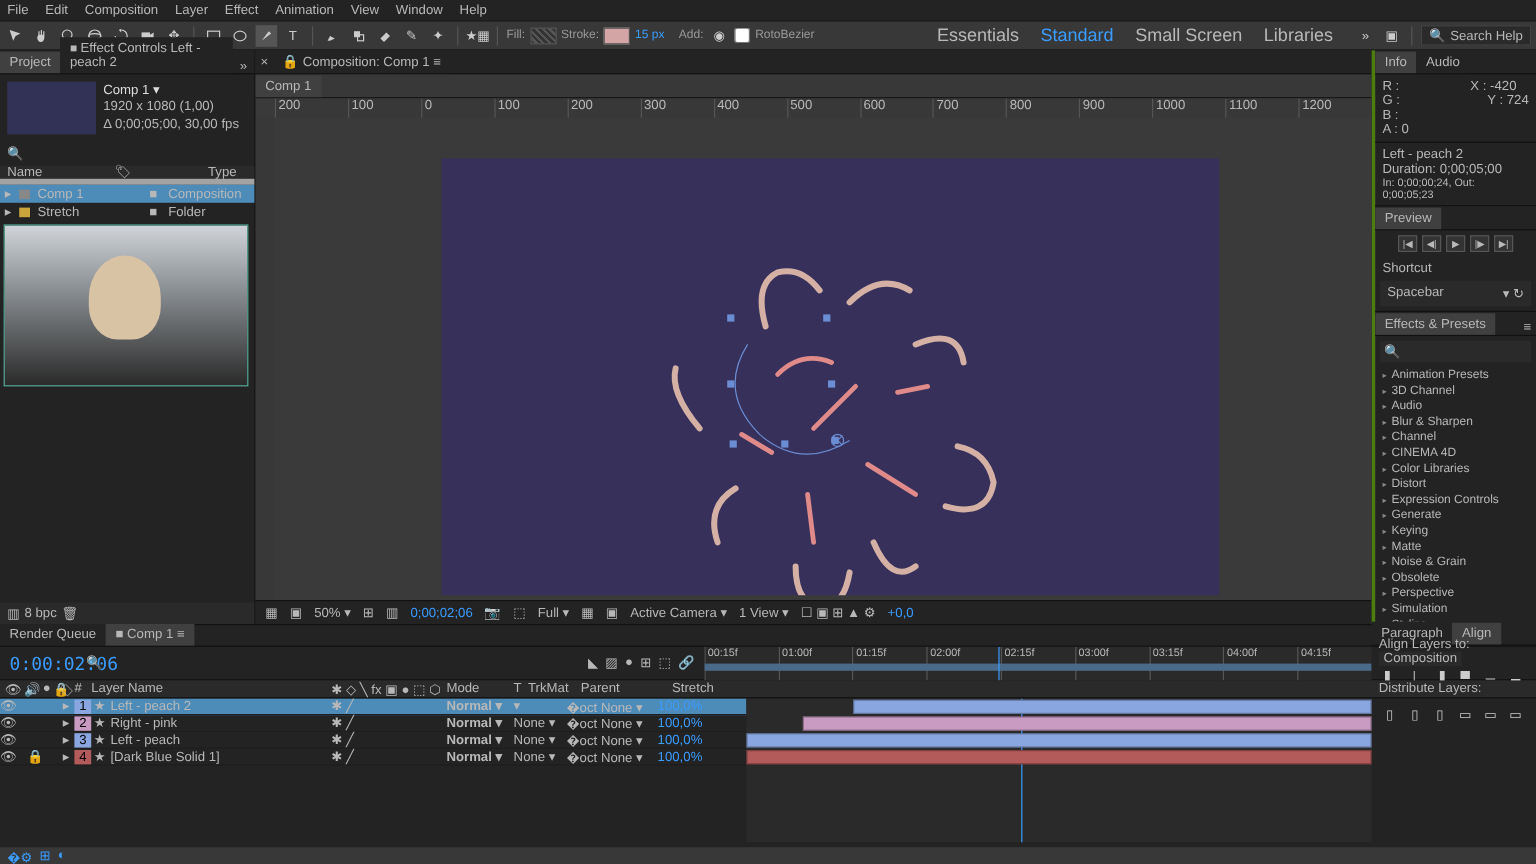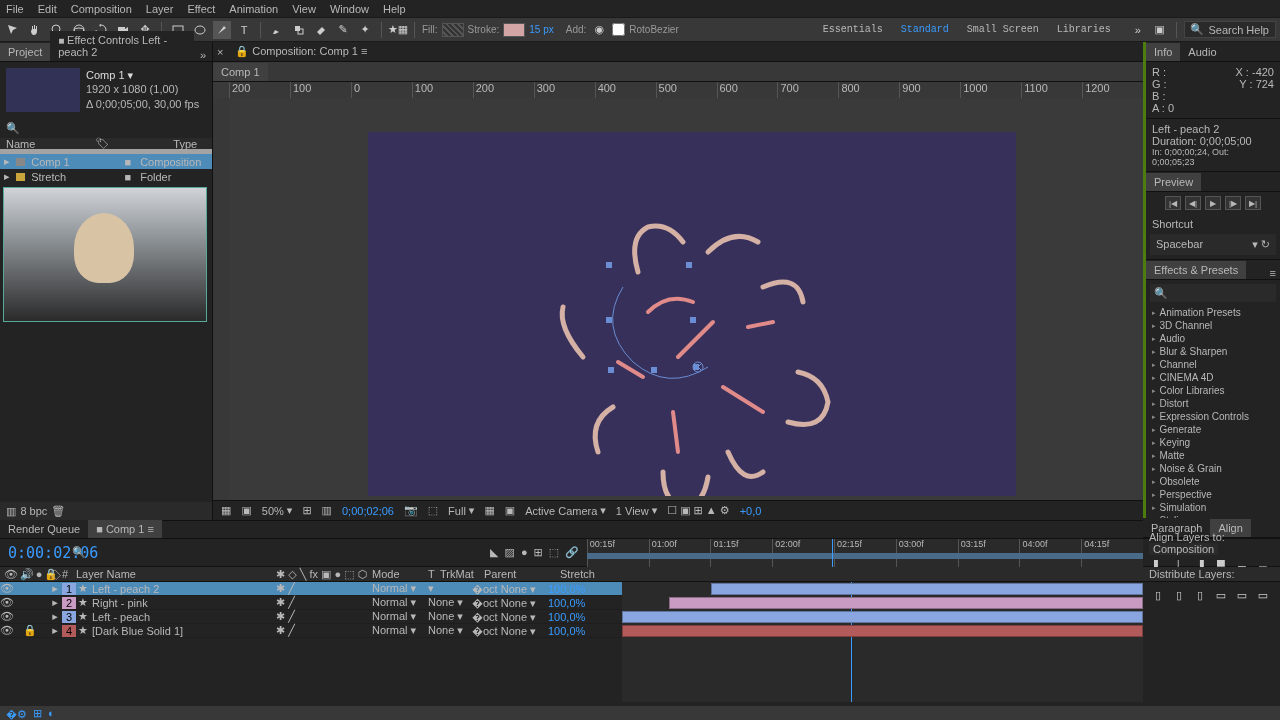--- a/index.html
+++ b/index.html
@@ -6,21 +6,21 @@
 body { background:#232323; width:1280px; height:720px; overflow:hidden; position:relative; }
 .menubar { height:18px; background:#232323; display:flex; align-items:center; padding:0 6px; border-bottom:1px solid #1a1a1a; }
 .menubar span { margin-right:14px; cursor:default; }
 .toolbar { height:24px; background:#383838; display:flex; align-items:center; padding:0 4px; gap:4px; border-bottom:1px solid #1a1a1a; }
 .tool-btn { width:18px; height:18px; display:flex; align-items:center; justify-content:center; color:#ccc; }
 .tool-btn svg { width:14px; height:14px; }
 .tool-sep { width:1px; height:16px; background:#555; margin:0 3px; }
 .tb-label { font-size:10px; color:#999; }
 .tb-swatch { width:22px; height:14px; border:1px solid #555; }
 .tb-spacer { flex:1; }
-.ws { margin-right:14px; font-size:10px;font-family:Liberation Mono, monospace; }
+.ws { margin-right:14px; font-size:15px; }
 .ws.active { color:#3a9cff; }
 .search-help { display:flex; align-items:center; gap:4px; background:#2a2a2a; padding:1px 6px; border:1px solid #444; }
 
 .main { display:flex; height:478px; }
 .left-col { width:213px; background:#232323; display:flex; flex-direction:column; border-right:1px solid #111; }
 .panel-tabs { height:20px; background:#232323; display:flex; align-items:flex-end; border-bottom:1px solid #111; }
 .ptab { padding:3px 8px; background:#232323; font-size:11px; }
 .ptab.active { background:#404040; }
 .proj-head { display:flex; padding:6px; gap:6px; }
 .proj-thumb { width:74px; height:44px; background:#323256; }
@@ -70,21 +70,21 @@
 .layer-row { height:14px; display:flex; align-items:center; font-size:10px; border-bottom:1px solid #1e1e1e; }
 .layer-row.sel { background:#4d8bb8; color:#fff; }
 .lc { text-align:center; }
 .lc-eye { width:12px; }
 .lc-lock { width:36px; }
 .lc-arrow { width:14px; }
 .lc-num { width:14px; }
 .lc-star { width:14px; }
 .lc-name { width:186px; padding-left:2px; }
 .lc-sw { width:96px; }
-.lc-mode { width:56px; }
+.lc-mode { width:56px;font-weight:bold; }
 .lc-trk { width:44px; }
 .lc-par { width:76px; }
 .lc-str { width:50px; color:#3a9cff; }
 .bar { position:absolute; height:12px; border:1px solid rgba(0,0,0,.3); }
 .playhead { position:absolute; top:0; bottom:0; width:1px; background:#3a9cff; }
 .playhead::before { content:""; position:absolute; top:-14px; left:-5px; width:11px; height:11px; background:#3a9cff; }
 .footer-bar { height:18px; background:#2a2a2a; display:flex; align-items:center; padding:0 6px; gap:4px; }
 .status-footer { position:absolute; left:0; bottom:0; height:14px; background:#383838; width:100%; display:flex; align-items:center; padding:0 6px; gap:6px; }
 </style>
 </head>
@@ -333,21 +333,21 @@
   </div>
 
   <div class="right-col">
     <div class="r-panel">
       <div class="panel-tabs">
           <div class="ptab active">Info</div>
           <div class="ptab">Audio</div>
         </div>
       <div class="r-body info-grid">
         <span>R :</span>
-          <span style="text-align:right">X : -420</span>
+          <span style="text-align:center">X : -420</span>
         <span>G :</span>
           <span style="text-align:right">Y : 724</span>
         <span>B :</span>
           <span></span>
         <span>A : 0</span>
           <span></span>
       </div>
       <div class="r-body" style="border-top:1px solid #111">
         <div>Left - peach 2</div>
         <div>Duration: 0;00;05;00</div>

